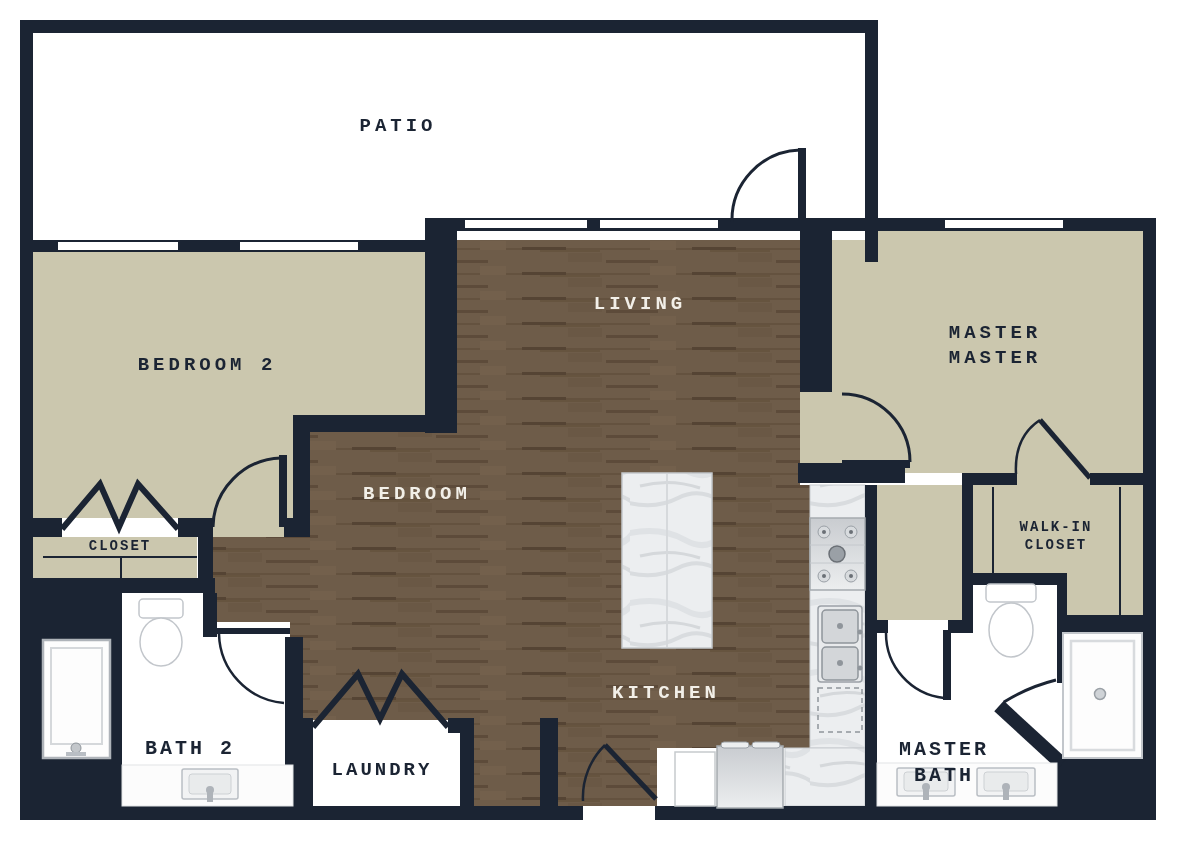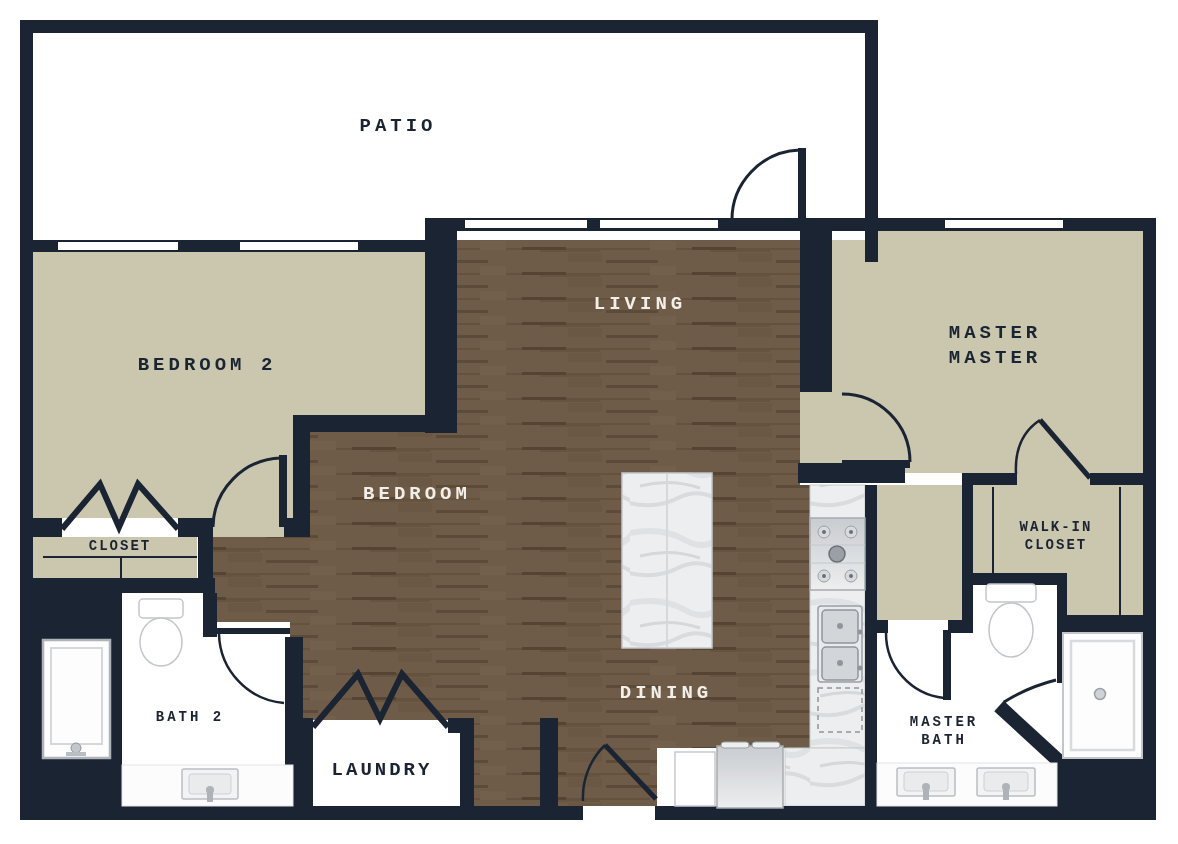--- a/index.html
+++ b/index.html
@@ -4,21 +4,21 @@
 <style>
   html,body{margin:0;padding:0;background:#ffffff;}
   .floorplan{position:relative;width:1178px;height:820px;background:#ffffff;overflow:hidden;
              font-family:Liberation Mono, monospace;}
   .floorplan svg{position:absolute;left:0;top:0;}
   .room-label{position:absolute;transform:translate(-50%,-50%);font-weight:bold;
               white-space:nowrap;text-align:center;line-height:1.32;}
   .lbl-dark{color:#1b2433;}
   .lbl-light{color:#f2efe8;}
   .fs19{font-size:19px;letter-spacing:4px;}
-  .fs18{font-size:14px;letter-spacing:3px;}
+  .fs18{font-size:20px;letter-spacing:3px;margin-top:32px;}
   .fs15{font-size:19px;letter-spacing:3px;}
   .fs14{font-size:14px;letter-spacing:2px;}
 </style>
 </head>
 <body>
 
 <div class="floorplan">
 <svg width="1178" height="844" viewBox="0 0 1178 844">
   <defs>
     <pattern id="wood" width="170" height="25" patternUnits="userSpaceOnUse">
@@ -267,21 +267,21 @@
 </svg>
 
 <div class="room-label lbl-dark fs19" style="left:398px;top:127px">PATIO</div>
 <div class="room-label lbl-dark fs19" style="left:207px;top:366px">BEDROOM 2</div>
 <div class="room-label lbl-light fs19" style="left:640px;top:305px">LIVING</div>
 <div class="room-label lbl-dark fs19" style="left:995px;top:346px">
   <div>MASTER</div>
   <div>MASTER</div>
 </div>
 <div class="room-label lbl-light fs19" style="left:417px;top:495px">BEDROOM</div>
-<div class="room-label lbl-light fs19" style="left:666px;top:694px">DINING</div>
+<div class="room-label lbl-light fs19" style="left:666px;top:694px">KITCHEN</div>
 <div class="room-label lbl-dark fs14" style="left:120px;top:546px">CLOSET</div>
 <div class="room-label lbl-dark fs18" style="left:190px;top:717px">BATH 2</div>
 <div class="room-label lbl-dark fs15" style="left:382px;top:771px">LAUNDRY</div>
 <div class="room-label lbl-dark fs14" style="left:1056px;top:536px">
   <div>WALK-IN</div>
   <div>CLOSET</div>
 </div>
 <div class="room-label lbl-dark fs18" style="left:944px;top:731px">
   <div>MASTER</div>
   <div>BATH</div>

